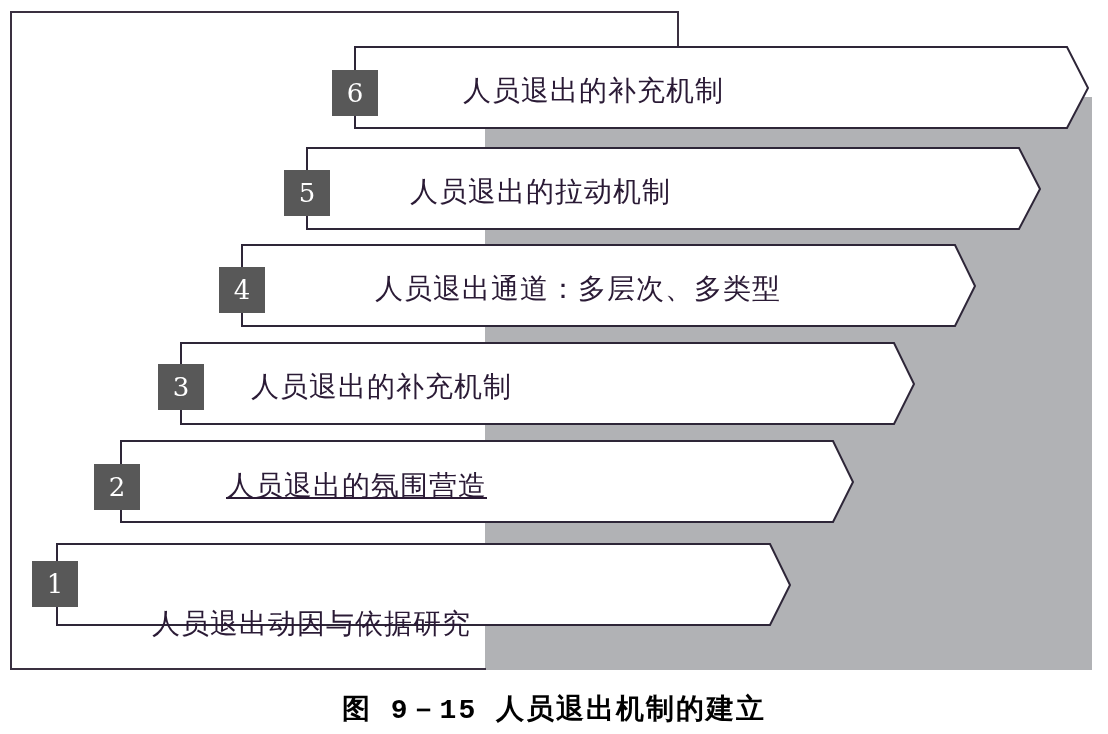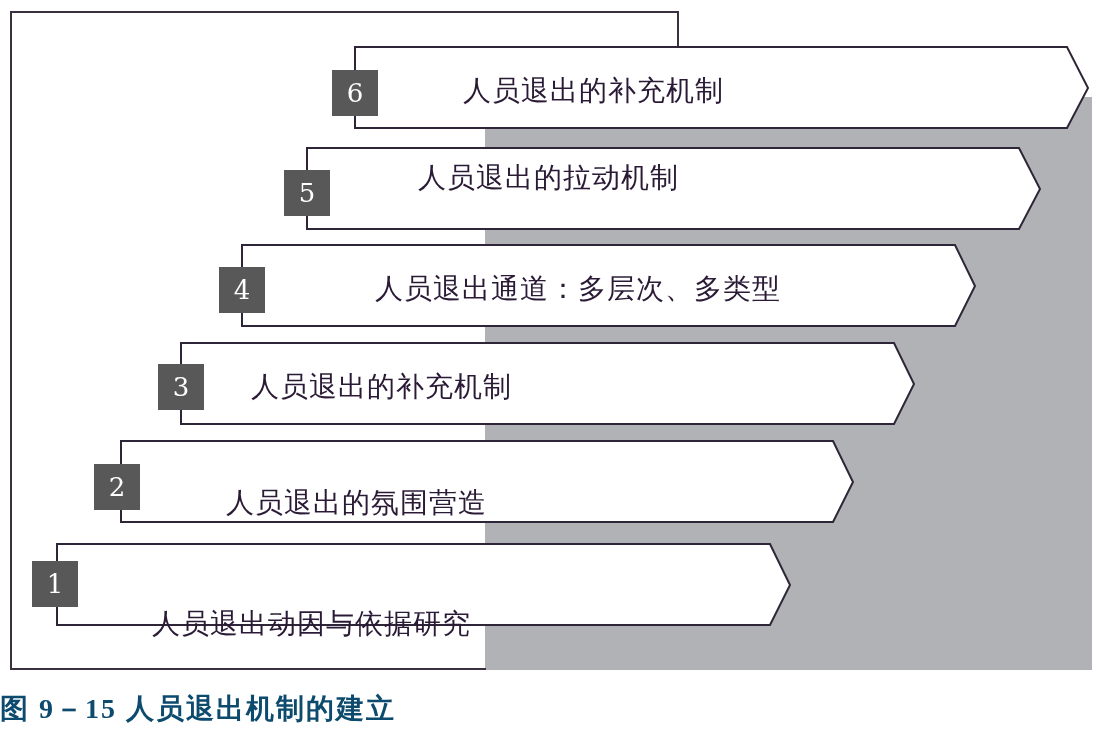--- a/index.html
+++ b/index.html
@@ -7,23 +7,23 @@
          font-family: "DejaVu Sans", sans-serif; }
   .abs { position:absolute; }
   .gray { background:#b1b2b5; }
   .frame-line { background:#3a3040; }
   svg.bars { position:absolute; left:0; top:0; }
   .num-box { position:absolute; width:46px; height:46px; background:#585858;
              color:#ffffff; font-family:"DejaVu Serif", serif; font-size:26px;
              display:flex; align-items:center; justify-content:center; }
   .bar-label { position:absolute; font-size:28px; color:#2a1a35; white-space:nowrap;
                letter-spacing:1px; line-height:34px; font-family:"DejaVu Sans", sans-serif; }
-  .caption { position:absolute; left:0; width:1108px; top:690px; text-align:left;
-             font-size:28px; font-weight:bold; color:#0c4a6e; letter-spacing:2px;
-             font-family:Liberation Serif, serif; }
+  .caption { position:absolute; left:0; width:1108px; top:690px; text-align:center;
+             font-size:28px; font-weight:bold; color:#000000; letter-spacing:2px;
+             font-family:Liberation Mono, monospace; }
 </style>
 </head>
 <body>
 
 <div class="abs gray" style="left:485px; top:97px; width:607px; height:573px;"></div>
 
 <div class="abs frame-line" style="left:10px; top:11px; width:2px; height:659px;"></div>
 <div class="abs frame-line" style="left:10px; top:11px; width:669px; height:2px;"></div>
 <div class="abs frame-line" style="left:677px; top:11px; width:2px; height:37px;"></div>
 <div class="abs frame-line" style="left:10px; top:668px; width:476px; height:2px;"></div>
@@ -36,27 +36,27 @@
     <polygon points="181,343 894,343 914,384 894,424 181,424"></polygon>
     <polygon points="121,441 833,441 853,482 833,522 121,522"></polygon>
     <polygon points="57,544 770,544 790,585 770,625 57,625"></polygon>
   </g>
 </svg>
 
 <div class="num-box" style="left:332px; top:70px;">6</div>
 <div class="bar-label" style="left:463px; top:74px;">人员退出的补充机制</div>
 
 <div class="num-box" style="left:284px; top:170px;">5</div>
-<div class="bar-label" style="left:410px; top:161px;margin-left:8px;">人员退出的拉动机制</div>
+<div class="bar-label" style="left:410px; top:175px;">人员退出的拉动机制</div>
 
 <div class="num-box" style="left:219px; top:267px;">4</div>
 <div class="bar-label" style="left:367px; top:272px;margin-left:8px;">人员退出通道：多层次、多类型</div>
 
 <div class="num-box" style="left:158px; top:364px;">3</div>
 <div class="bar-label" style="left:251px; top:370px;">人员退出的补充机制</div>
 
 <div class="num-box" style="left:94px; top:464px;">2</div>
-<div class="bar-label" style="left:226px; top:486px;">人员退出的氛围营造</div>
+<div class="bar-label" style="left:226px; top:469px;text-decoration:underline;">人员退出的氛围营造</div>
 
 <div class="num-box" style="left:32px; top:561px;">1</div>
 <div class="bar-label" style="left:152px; top:567px;margin-top:40px;">人员退出动因与依据研究</div>
 
 <div class="caption">图 9－15   人员退出机制的建立</div>
 
 </body></html>

